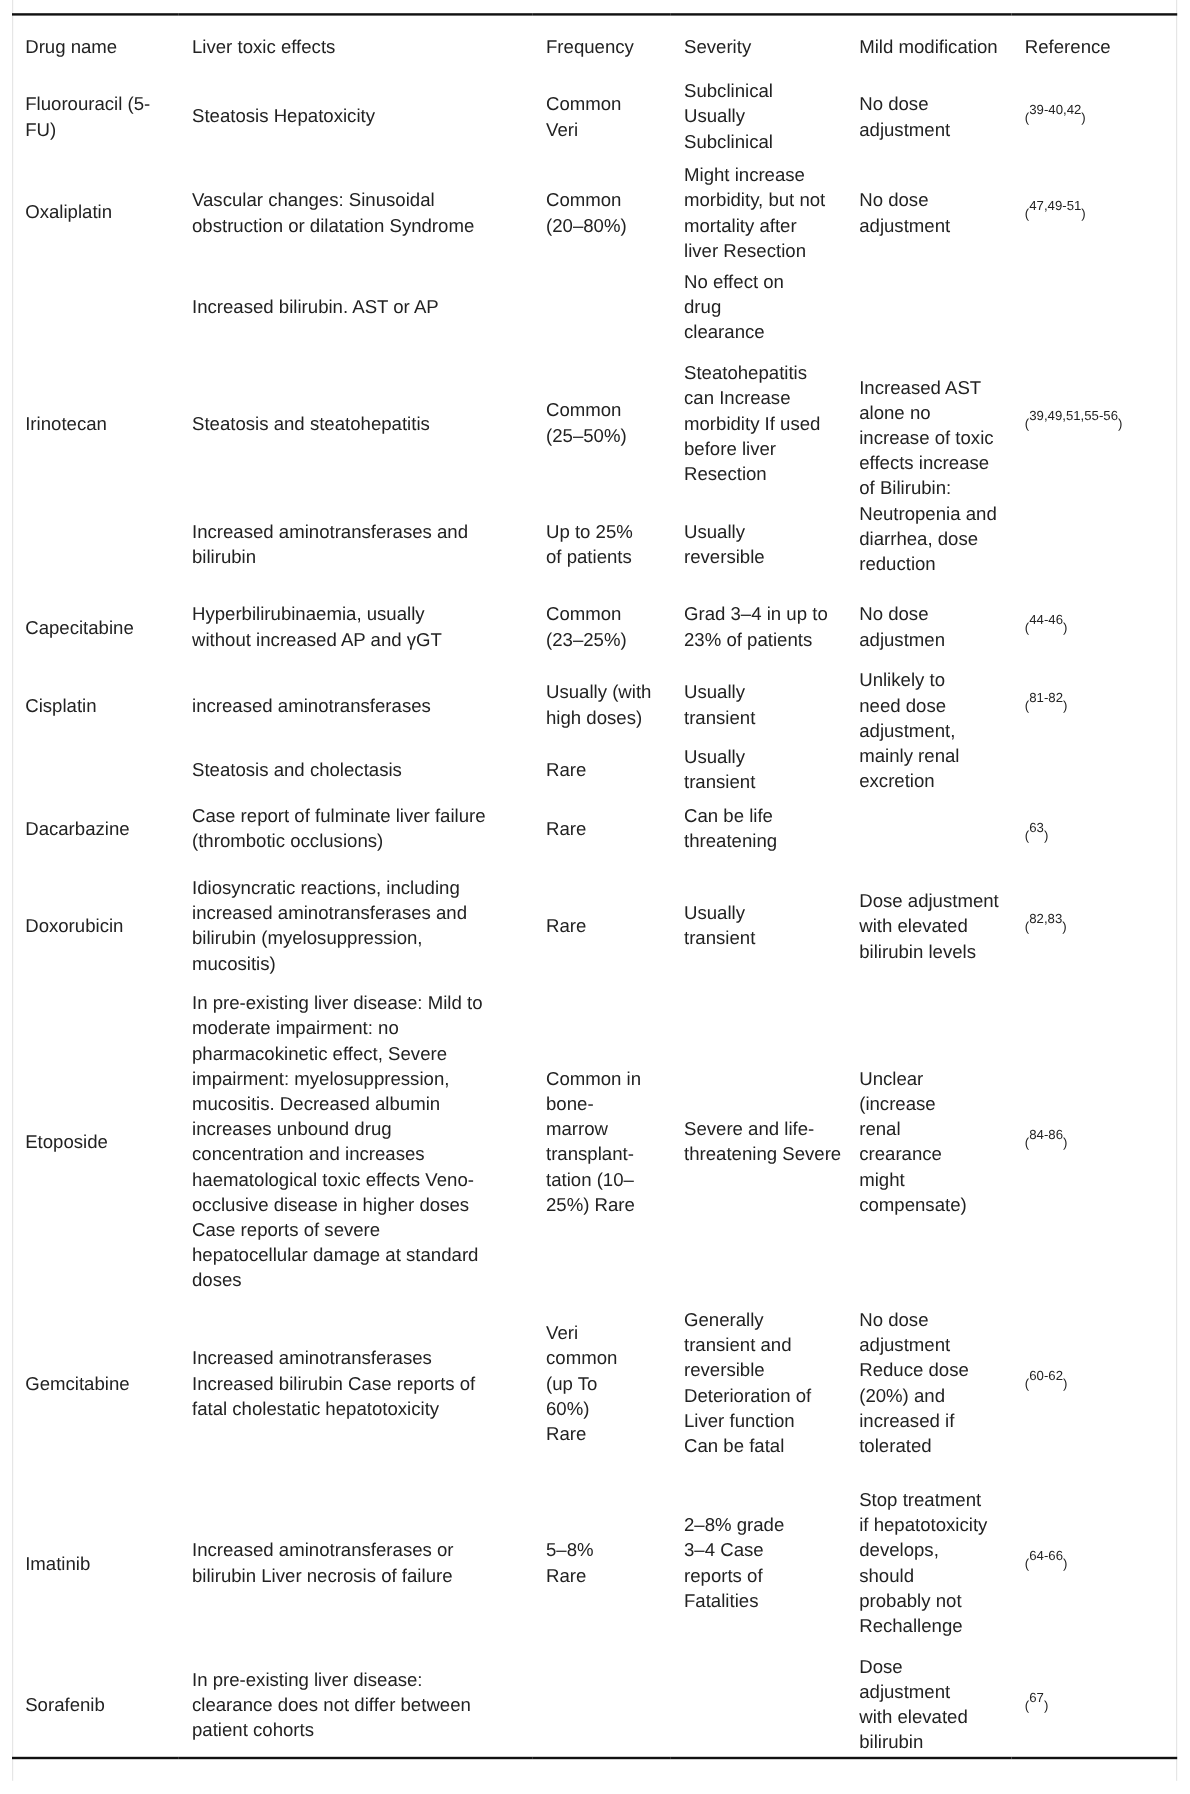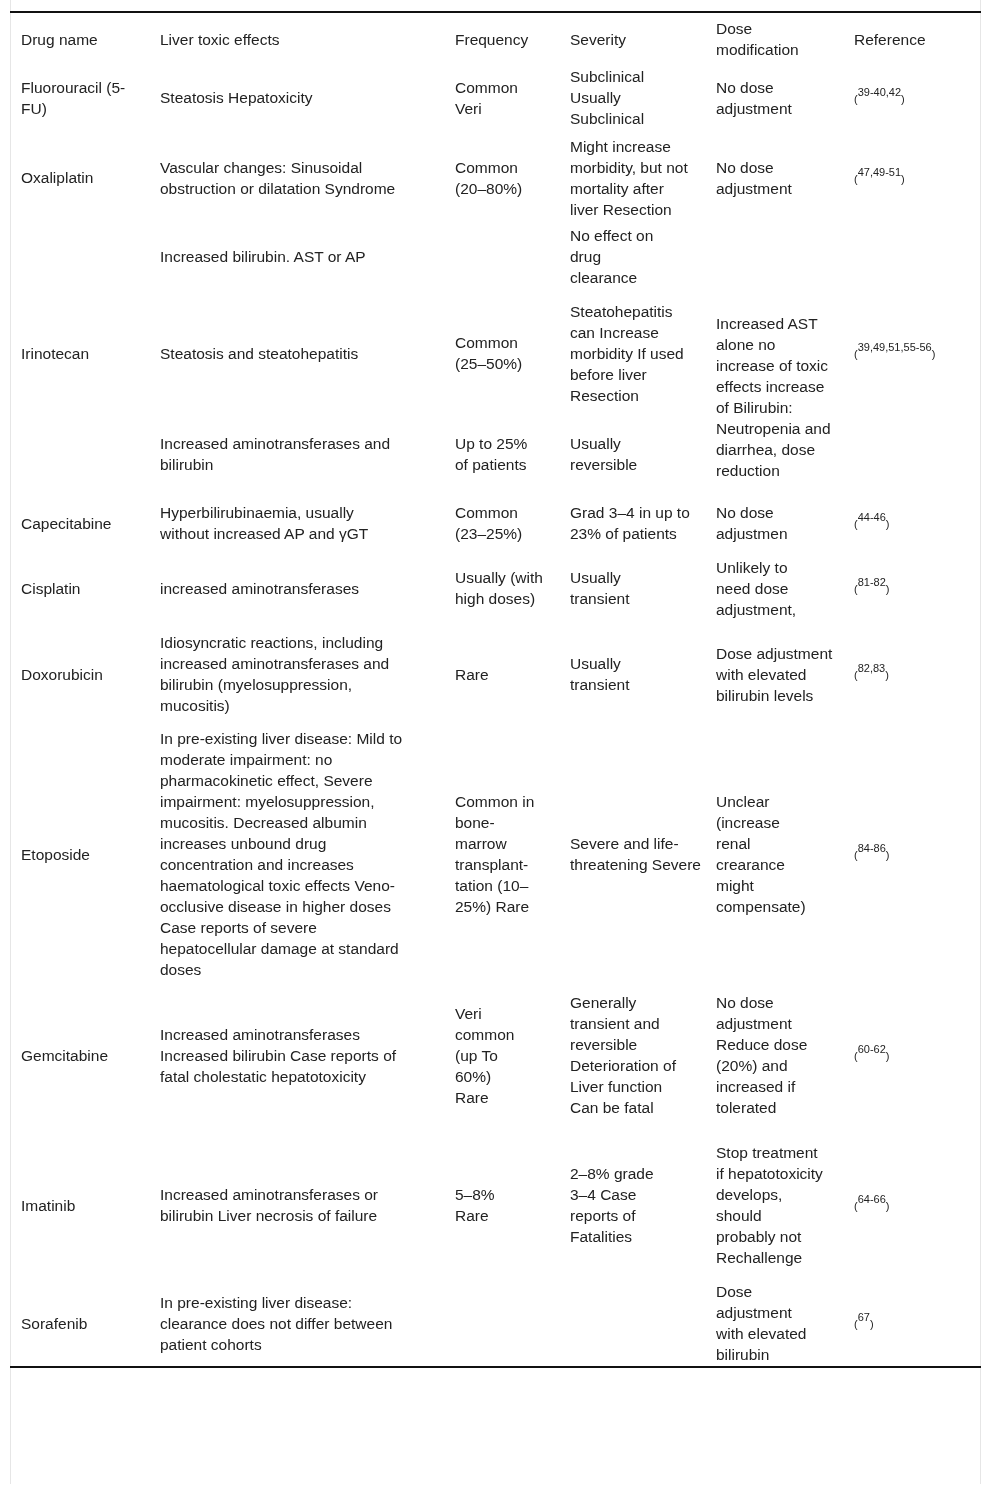--- a/index.html
+++ b/index.html
@@ -79,21 +79,21 @@
       <col class="c4">
       <col class="c5">
       <col class="c6">
   </colgroup>
   <thead>
     <tr>
       <th>Drug name</th>
       <th>Liver toxic effects</th>
       <th>Frequency</th>
       <th>Severity</th>
-      <th>Dose modification</th>
+      <th>Mild modification</th>
       <th>Reference</th>
     </tr>
   </thead>
   <tbody>
     <tr class="r-fluoro">
       <td>Fluorouracil (5-FU)</td>
       <td>Steatosis Hepatoxicity</td>
       <td style="padding-right:40px">Common Veri</td>
       <td style="padding-right:40px">Subclinical Usually Subclinical</td>
       <td>No dose adjustment</td>
@@ -140,20 +140,36 @@
       <td class="ref"><span class="paren">(</span><span class="sup">44-46</span><span class="paren">)</span></td>
     </tr>
     <tr class="r-cis">
       <td>Cisplatin</td>
       <td>increased aminotransferases</td>
       <td>Usually (with high doses)</td>
       <td style="padding-right:60px">Usually transient</td>
       <td style="vertical-align:bottom;padding-right:30px">Unlikely to need dose adjustment,</td>
       <td class="ref"><span class="paren">(</span><span class="sup">81-82</span><span class="paren">)</span></td>
     </tr>
+    <tr class="r-cis2">
+      <td></td>
+      <td>Steatosis and cholectasis</td>
+      <td>Rare</td>
+      <td style="padding-right:60px">Usually transient</td>
+      <td style="vertical-align:top;padding-right:30px">mainly renal excretion</td>
+      <td></td>
+    </tr>
+    <tr class="r-dacar">
+      <td>Dacarbazine</td>
+      <td>Case report of fulminate liver failure (thrombotic occlusions)</td>
+      <td>Rare</td>
+      <td style="padding-right:40px">Can be life threatening</td>
+      <td></td>
+      <td class="ref dacar-ref"><span class="paren">(</span><span class="sup">63</span><span class="paren">)</span></td>
+    </tr>
     <tr class="r-doxo">
       <td>Doxorubicin</td>
       <td style="padding-right:30px">Idiosyncratic reactions, including increased aminotransferases and bilirubin (myelosuppression, mucositis)</td>
       <td>Rare</td>
       <td style="padding-right:60px">Usually transient</td>
       <td>Dose adjustment with elevated bilirubin levels</td>
       <td class="ref"><span class="paren">(</span><span class="sup">82,83</span><span class="paren">)</span></td>
     </tr>
     <tr class="r-etop">
       <td>Etoposide</td>

